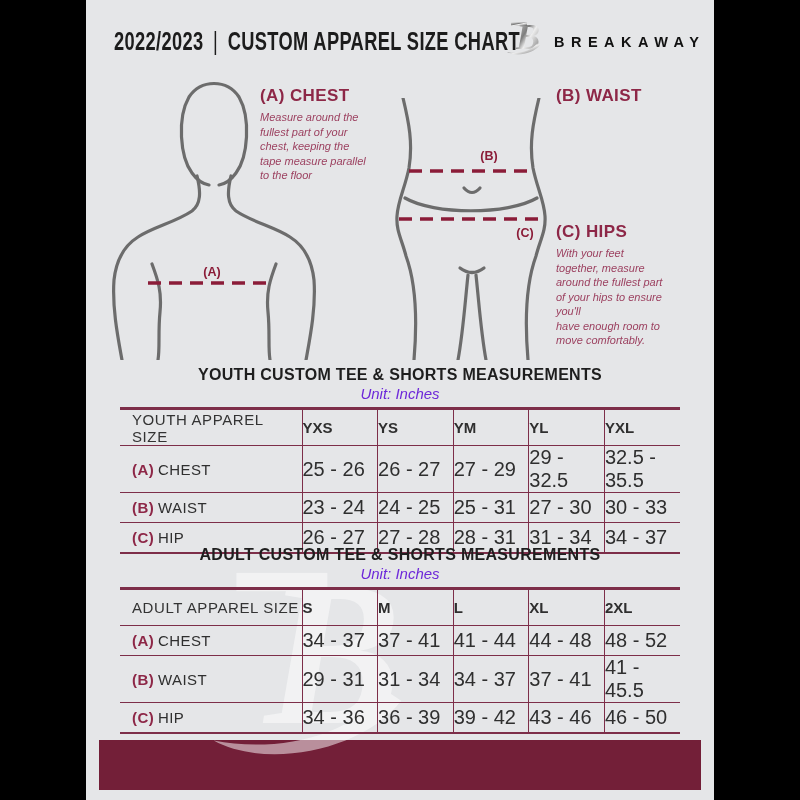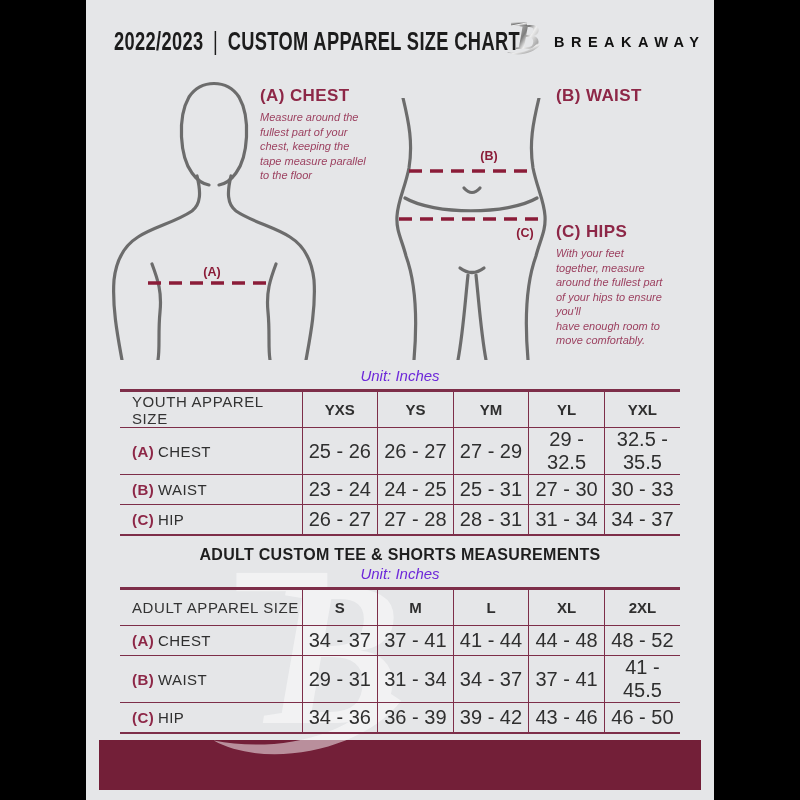--- a/index.html
+++ b/index.html
@@ -31,21 +31,21 @@
   .ins-h.c{left:470px;top:222px} .ins-p.c{left:470px;top:246px;width:170px}
 
   
   .tbl-sec{position:absolute;left:34px;width:560px;text-align:center;z-index:3;}
   .sec-youth{top:366px}.sec-adult{top:546px}
   .tbl-title{font-size:16px;font-weight:bold;color:#1e1e1e;letter-spacing:.3px;}
   .tbl-unit{font-size:15px;font-style:italic;color:#6d28d9;margin-top:1px;}
   table.size{width:560px;margin-top:5px;border-collapse:collapse;table-layout:fixed;
              border-top:3px solid #7d2e49;border-bottom:2px solid #7d2e49;}
   table.size th,table.size td{border-top:1.5px solid #7d2e49;padding:0;color:#2f2f2f;}
-  table.size th:not(.lbl),table.size td:not(.lbl){border-left:1.4px solid #7d2e49;text-align:center;}
+  table.size th:not(.lbl),table.size td:not(.lbl){border-left:1.4px solid #7d2e49;text-align:left;}
   table.size th{height:35px;font-size:15px;font-weight:bold;}
   table.size th.lbl{text-align:left;padding-left:12px;font-weight:normal;letter-spacing:.6px;color:#333;}
   table.size td{height:29px;font-size:20px;}
   table.size td.lbl{text-align:left;padding-left:12px;font-size:15px;letter-spacing:.4px;}
   table.size td.lbl .pfx{color:#8d2747;font-weight:bold;margin-right:4px;}
   col.c0{width:182px} col.c{width:75.6px}
 
   
   .footer-bar{position:absolute;left:13px;top:740px;width:602px;height:50px;background:#731f38;z-index:1;}
   .watermark{position:absolute;left:70px;top:536px;z-index:2;opacity:.5;}
@@ -116,20 +116,21 @@
     <div class="ins-h c">(C) HIPS</div>
     <div class="ins-p c">With your feet
 together, measure
 around the fullest part
 of your hips to ensure
 you'll
 have enough room to
 move comfortably.</div>
 
     <section class="tbl-sec sec-youth">
+      <div class="tbl-title">YOUTH CUSTOM TEE &amp; SHORTS MEASUREMENTS</div>
       <div class="tbl-unit">Unit: Inches</div>
       <table class="size">
         <colgroup>
             <col class="c0">
             <col class="c">
             <col class="c">
             <col class="c">
             <col class="c">
             <col class="c">
           </colgroup>

